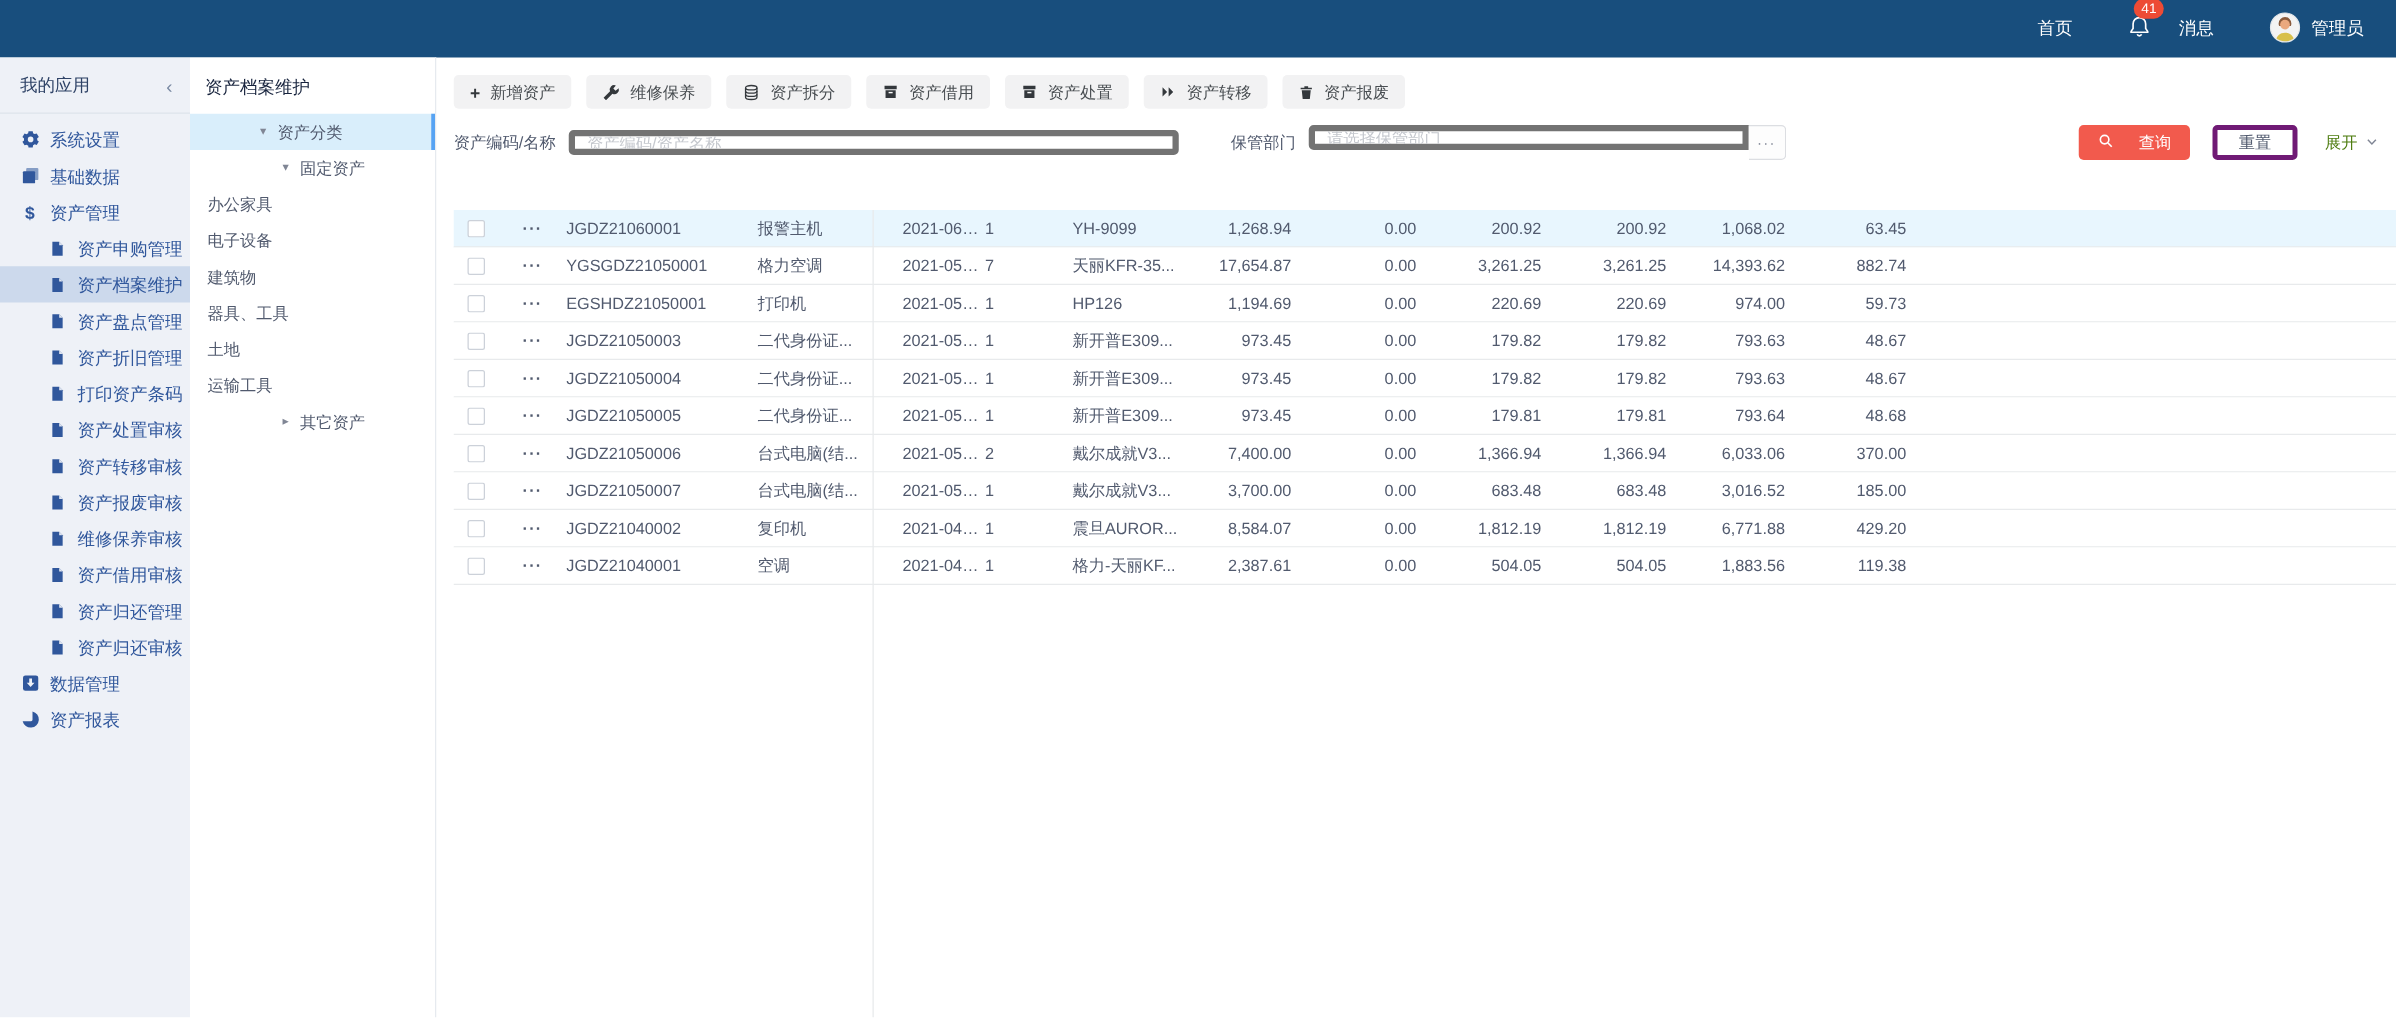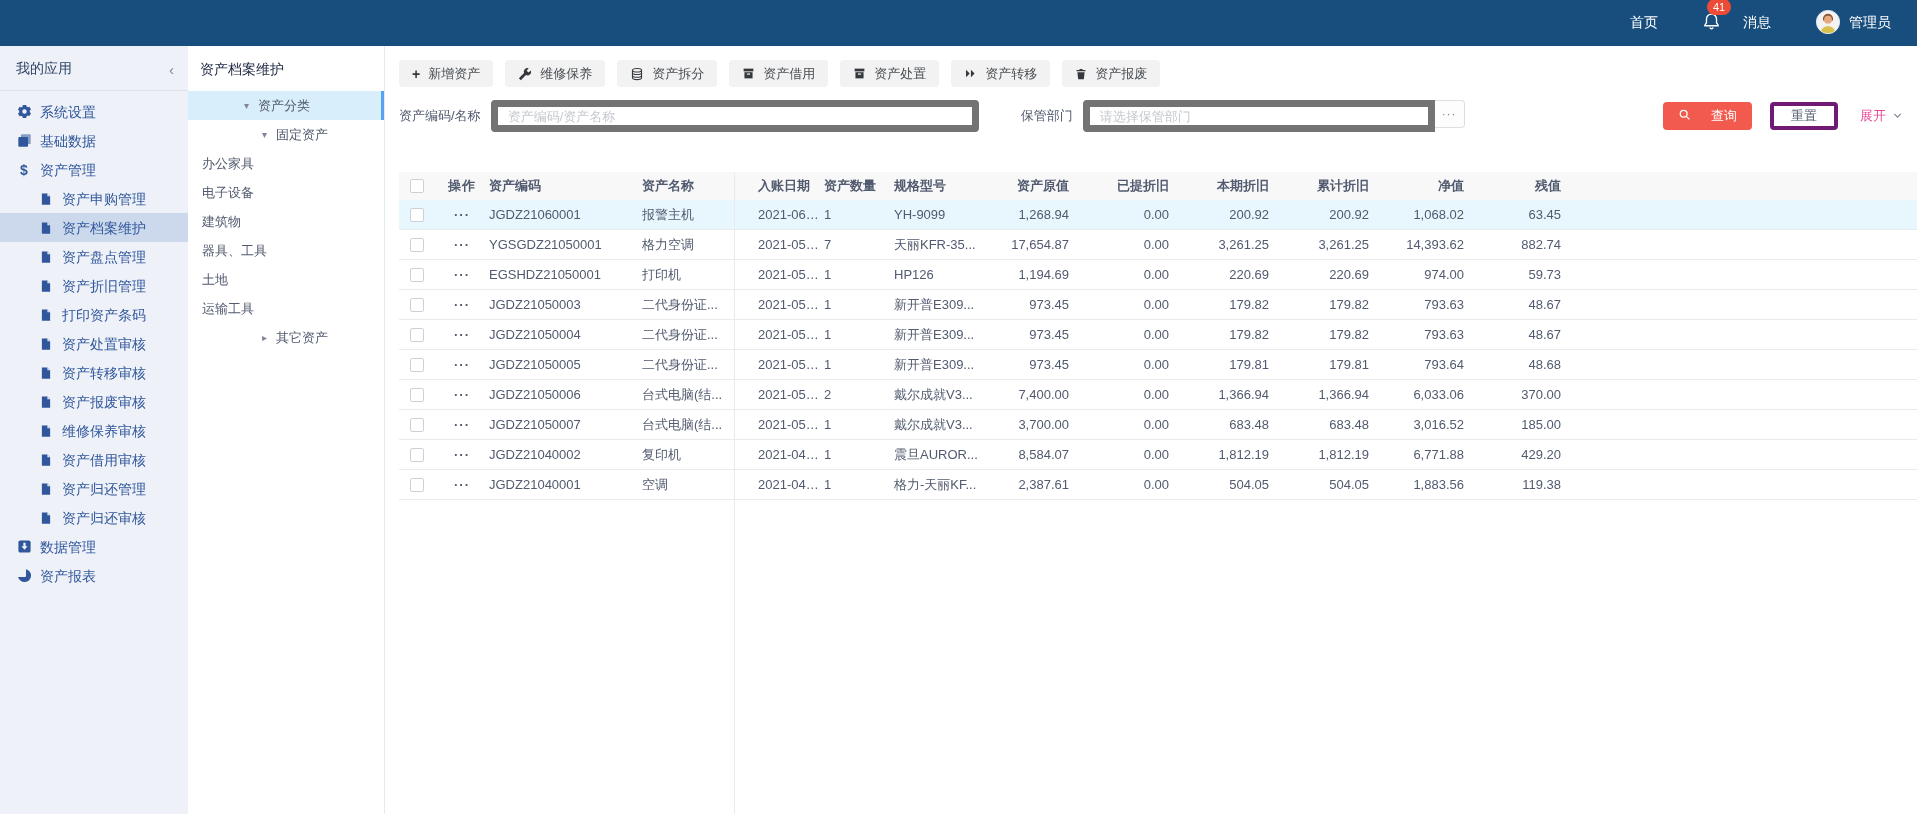--- a/index.html
+++ b/index.html
@@ -11,21 +11,21 @@
   .app-title { font-size: 23px; font-weight: bold; letter-spacing: .5px; }
   .header-right { margin-left: auto; display: flex; align-items: center; gap: 44px; font-size: 14px; }
   .hnav { cursor: pointer; }
   .msg-wrap { position: relative; display: flex; align-items: center; gap: 22px; cursor: pointer; }
   .badge { position: absolute; top: -13px; left: 5px; background: #ed4b35; color: #fff; font-size: 11px; line-height: 14px; padding: 1px 6px; border-radius: 9px; }
   .user-wrap { display: flex; align-items: center; gap: 8px; cursor: pointer; }
 
   .layout { display: flex; height: 768px; }
 
   
-  .sidebar { width: 188px; flex: none; background: #eef1f7; font-size: 14px; color: #30579c; padding-top: 10px; }
+  .sidebar { width: 152px; flex: none; background: #eef1f7; font-size: 14px; color: #30579c; padding-top: 10px; }
   .side-head { height: 26px; display: flex; align-items: center; justify-content: space-between; padding: 0 14px 0 16px; color: #2e4266; }
   .side-collapse { color: #7a8aa3; font-size: 15px; cursor: pointer; }
   .side-div { height: 1px; background: #dde3ec; margin: 8px 0 6px 0; }
   .side-item { height: 29px; display: flex; align-items: center; padding-left: 16px; cursor: pointer; white-space: nowrap; }
   .side-item.lvl1 { padding-left: 38px; }
   .side-item.active { background: #ccd9ec; }
   .side-item .ic { width: 16px; height: 16px; margin-right: 8px; display: flex; align-items: center; justify-content: center; color: #30579c; font-weight: bold; }
   .side-item .lbl { line-height: 1; }
 
   
@@ -41,31 +41,31 @@
 
   
   .main { flex: 1; display: flex; flex-direction: column; padding: 14px 0 0 14px; min-width: 0; }
 
   .toolbar { display: flex; gap: 12px; padding-right: 14px; }
   .tbtn { height: 27px; background: #f2f2f3; border-radius: 4px; display: flex; align-items: center; gap: 8px; padding: 0 13px; font-size: 13px; color: #494e52; cursor: pointer; }
   .tbtn .ic { display: flex; align-items: center; color: #34383c; font-size: 14px; font-weight: bold; }
 
   .filters { display: flex; align-items: center; margin-top: 13px; font-size: 13px; padding-right: 14px; }
   .flabel { margin-right: 10px; flex: none; }
-  .filters input { height: 32px; border: 7px solid #737373; border-radius: 4px; padding: 0 10px; font-size: 13px; color: #515a6e; outline: none; }
+  .filters input { height: 20px; border: 5px solid #737373; border-radius: 4px; padding: 0 10px; font-size: 13px; color: #515a6e; outline: none; text-decoration: underline; }
   .filters input::placeholder { color: #c5c8ce; }
   .inp-code { width: 488px; }
   .lbl2 { margin-left: 42px; }
   .group { display: flex; }
   .group input { width: 352px; border-radius: 4px 0 0 4px; }
   .more-btn { width: 30px; height: 28px; border: 1px solid #dcdee2; border-left: none; border-radius: 0 4px 4px 0; background: #fdfdfd; color: #808695; display: flex; align-items: center; justify-content: center; font-size: 12px; letter-spacing: 1px; cursor: pointer; }
   .fright { margin-left: auto; display: flex; align-items: center; gap: 16px; }
   .btn-query { height: 28px; background: #f25a4d; color: #fff; border-radius: 4px; padding: 4px 15px; display: flex; align-items: center; gap: 20px; font-size: 13px; cursor: pointer; }
   .btn-reset { height: 28px; background: #fff; border: 4px solid #701a75; border-radius: 4px; padding: 0 17px; font-size: 13px; color: #515a6e; display: flex; align-items: center; cursor: pointer; margin-left: 2px; }
-  .expand-link { display: flex; align-items: center; gap: 6px; color: #ec4899; cursor: pointer; margin-left: 6px; }
+  .expand-link { display: flex; align-items: center; gap: 6px; color: #4d7c0f; cursor: pointer; margin-left: 6px; }
 
   
   .table-area { flex: 1; margin-top: 40px; position: relative; font-size: 13px; }
   .table-area::after { content: ""; position: absolute; left: 335px; top: 0; bottom: 0; width: 1px; background: #e8eaec; }
   .thead, .tr { display: grid; grid-template-columns: 36px 54px 153px 92px 86px 62px 122px 72px 100px 100px 100px 95px 97px 1fr; align-items: center; }
   .thead { height: 28px; background: #f8f8f9; color: #515a6e; font-weight: bold; }
   .tr { height: 30px; border-bottom: 1px solid #e8eaec; background: #fff; cursor: pointer; }
   .tr.hl { background: #e8f6fe; }
   .td, .th { overflow: hidden; white-space: nowrap; text-overflow: ellipsis; }
   .c-sel { display: flex; justify-content: center; }
@@ -424,38 +424,20 @@
         <span class="expand-link">
           <span>展开</span>
           <span><svg viewBox="0 0 12 12" width="11" height="11" fill="none" stroke="#808695" stroke-width="1.3">
                 <path d="M2.5 4.2L6 7.8l3.5-3.6"></path>
               </svg></span>
         </span>
       </span>
     </div>
 
     <div class="table-area">
-      <div class="thead">
-        <div class="th c-sel">
-            <span class="cb"></span>
-          </div>
-        <div class="th c-op">操作</div>
-        <div class="th">资产编码</div>
-        <div class="th">资产名称</div>
-        <div class="th c-date">入账日期</div>
-        <div class="th c-qty">资产数量</div>
-        <div class="th c-model">规格型号</div>
-        <div class="th num">资产原值</div>
-        <div class="th num">已提折旧</div>
-        <div class="th num">本期折旧</div>
-        <div class="th num">累计折旧</div>
-        <div class="th num">净值</div>
-        <div class="th num">残值</div>
-        <div class="th"></div>
-      </div>
       <div id="tbody">
   <div class="tr hl">
     <div class="td c-sel">
               <span class="cb"></span>
             </div>
     <div class="td c-op">···</div>
     <div class="td">JGDZ21060001</div>
     <div class="td">报警主机</div>
     <div class="td c-date">2021-06-21</div>
     <div class="td c-qty">1</div>

